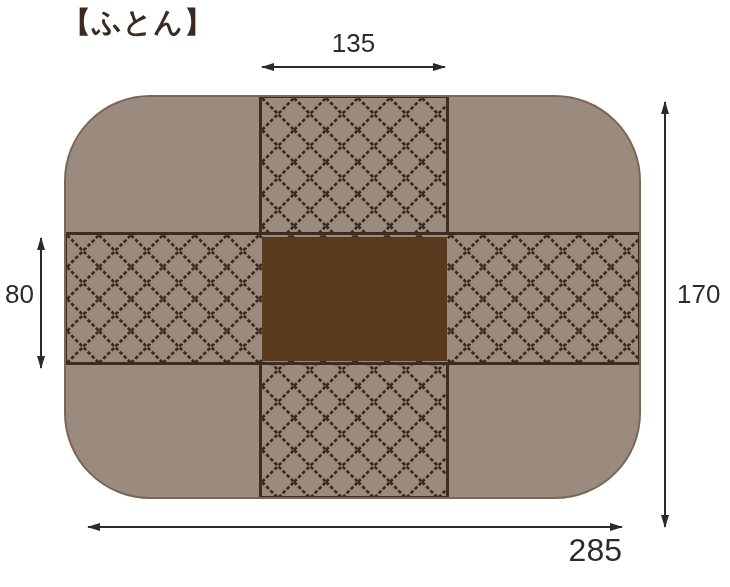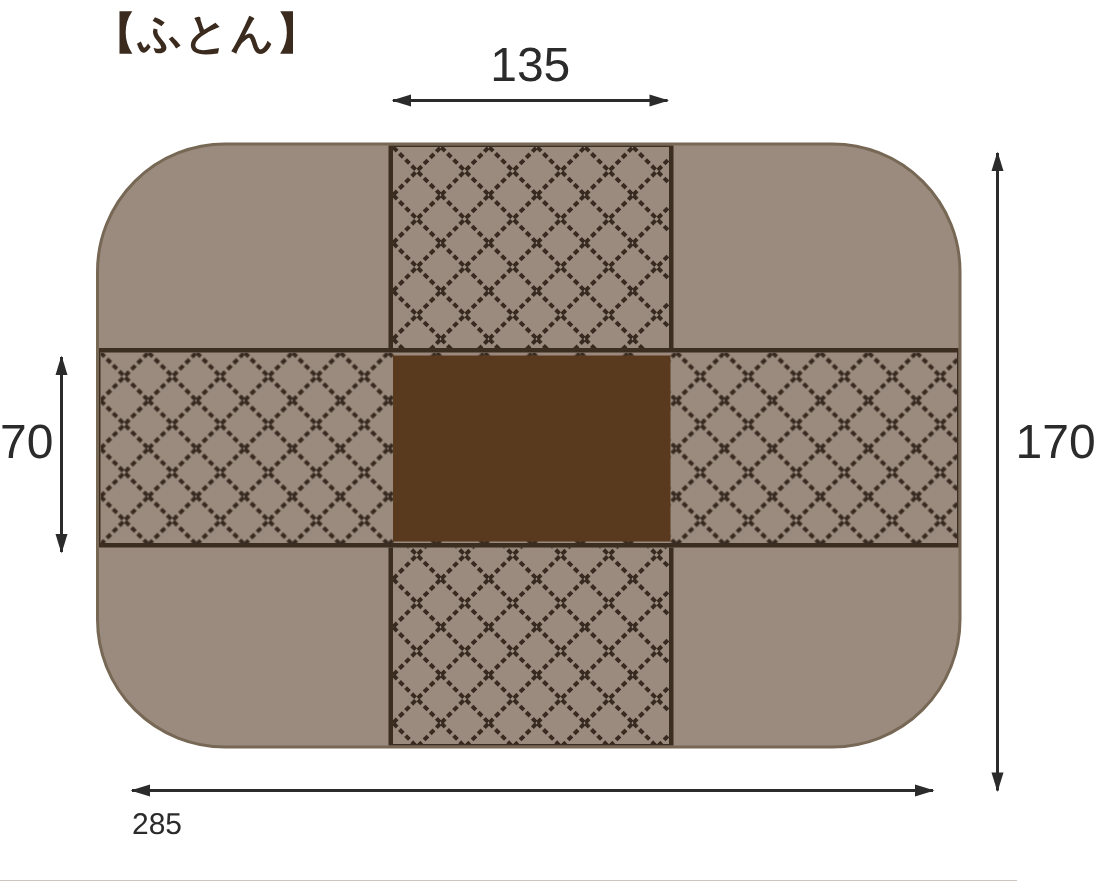--- a/index.html
+++ b/index.html
@@ -30,40 +30,40 @@
   .band{position:absolute;border:3px solid var(--seam,#3c2d21);background:var(--fabric,#9b8b7e);}
   .band-vertical{left:193px;top:-2px;width:190px;height:404px;}
   .band-horizontal{left:-2px;top:135px;width:577px;height:133px;}
   .hatch-svg{position:absolute;left:0;top:0;width:100%;height:100%;display:block;}
   .hatch-svg path{stroke:var(--hatch-line,#382a20);stroke-width:2.7;fill:none;stroke-dasharray:3.6 2.2;}
   .center-panel{
     position:absolute;left:196px;top:140px;width:185px;height:124px;
     background:var(--center-panel,#5a3a1e);
   }
   
-  .dim-label{position:absolute;font-size:32px;line-height:26px;color:var(--dimension,#2b2b2b);}
+  .dim-label{position:absolute;font-size:26px;line-height:26px;color:var(--dimension,#2b2b2b);}
   .line-h{position:absolute;height:2px;background:var(--dimension,#2b2b2b);}
   .line-v{position:absolute;width:2px;background:var(--dimension,#2b2b2b);}
   .head{position:absolute;width:0;height:0;}
   .line-h .head-l{left:-1px;top:50%;transform:translateY(-50%);
     border-top:4.6px solid transparent;border-bottom:4.6px solid transparent;
     border-right:13px solid var(--dimension,#2b2b2b);}
   .line-h .head-r{right:-1px;top:50%;transform:translateY(-50%);
     border-top:4.6px solid transparent;border-bottom:4.6px solid transparent;
     border-left:13px solid var(--dimension,#2b2b2b);}
   .line-v .head-t{top:-1px;left:50%;transform:translateX(-50%);
     border-left:4.6px solid transparent;border-right:4.6px solid transparent;
     border-bottom:13px solid var(--dimension,#2b2b2b);}
   .line-v .head-b{bottom:-1px;left:50%;transform:translateX(-50%);
     border-left:4.6px solid transparent;border-right:4.6px solid transparent;
     border-top:13px solid var(--dimension,#2b2b2b);}
   .label-top{left:262px;top:30px;width:183px;text-align:center;}
   .label-left{left:0;top:281px;width:34px;text-align:right;}
   .label-right{left:677px;top:281px;}
-  .label-bottom{left:88px;top:537px;width:534px;text-align:left;font-size:20px;}
+  .label-bottom{left:88px;top:537px;width:534px;text-align:right;font-size:32px;}
 </style>
 </head>
 <body>
 
 <div class="page-title">【ふとん】</div>
 
 <div class="futon">
 
   <div class="band band-vertical">
     <svg class="hatch-svg" xmlns="http://www.w3.org/2000/svg">
@@ -91,21 +91,21 @@
 
   <div class="center-panel"></div>
 </div>
 
 <div class="dim-label label-top">135</div>
 <div class="line-h" style="left:262px;top:66px;width:183px;">
   <span class="head head-l"></span>
   <span class="head head-r"></span>
 </div>
 
-<div class="dim-label label-left">70</div>
+<div class="dim-label label-left">80</div>
 <div class="line-v" style="left:40px;top:238px;height:130px;">
   <span class="head head-t"></span>
   <span class="head head-b"></span>
 </div>
 
 <div class="dim-label label-right">170</div>
 <div class="line-v" style="left:664px;top:102px;height:425px;">
   <span class="head head-t"></span>
   <span class="head head-b"></span>
 </div>

